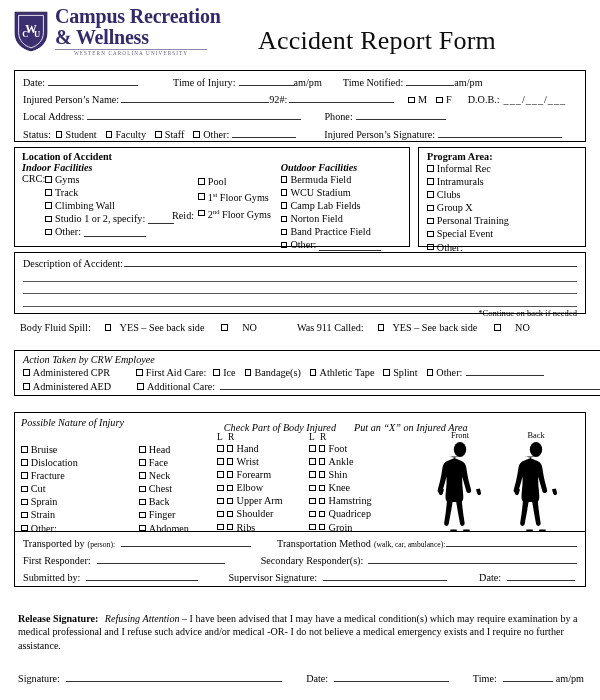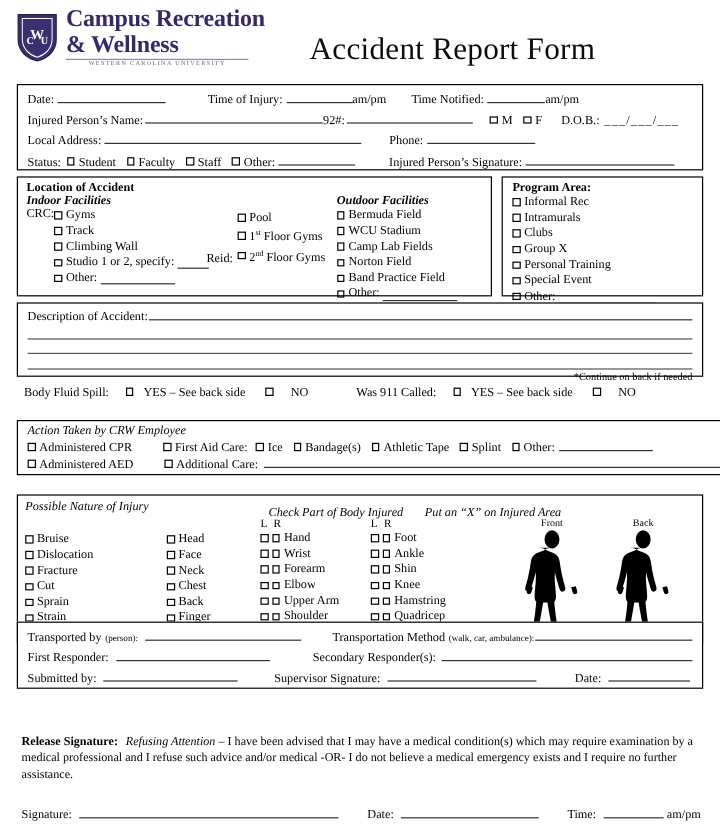--- a/index.html
+++ b/index.html
@@ -69,21 +69,21 @@
   
   #fluidRow{position:absolute;left:20px;top:322px;width:566px;height:16px;}
 
   
   #secAct{left:14px;top:350px;width:600px;height:46px;padding:3px 8px 0 8px;}
 
   
   #secInj{left:14px;top:412px;width:572px;height:124px;padding:4px 0 0 0;}
 
   
-  #secTrans{left:14px;top:518px;width:572px;height:56px;padding:4px 8px 0 8px;}
+  #secTrans{left:14px;top:531px;width:572px;height:56px;padding:4px 8px 0 8px;}
 
   
   #release{position:absolute;left:18px;top:612px;width:566px;}
   .rel-text{font-size:10.1px;line-height:13.4px;}
   .sigline{display:flex;align-items:baseline;margin-top:19px;font-size:10.8px;}
 
   
   .bodies{display:flex;gap:28px;justify-content:center;}
   .bodycap{font-size:8.4px;text-align:center;margin-bottom:1px;}
 </style>

